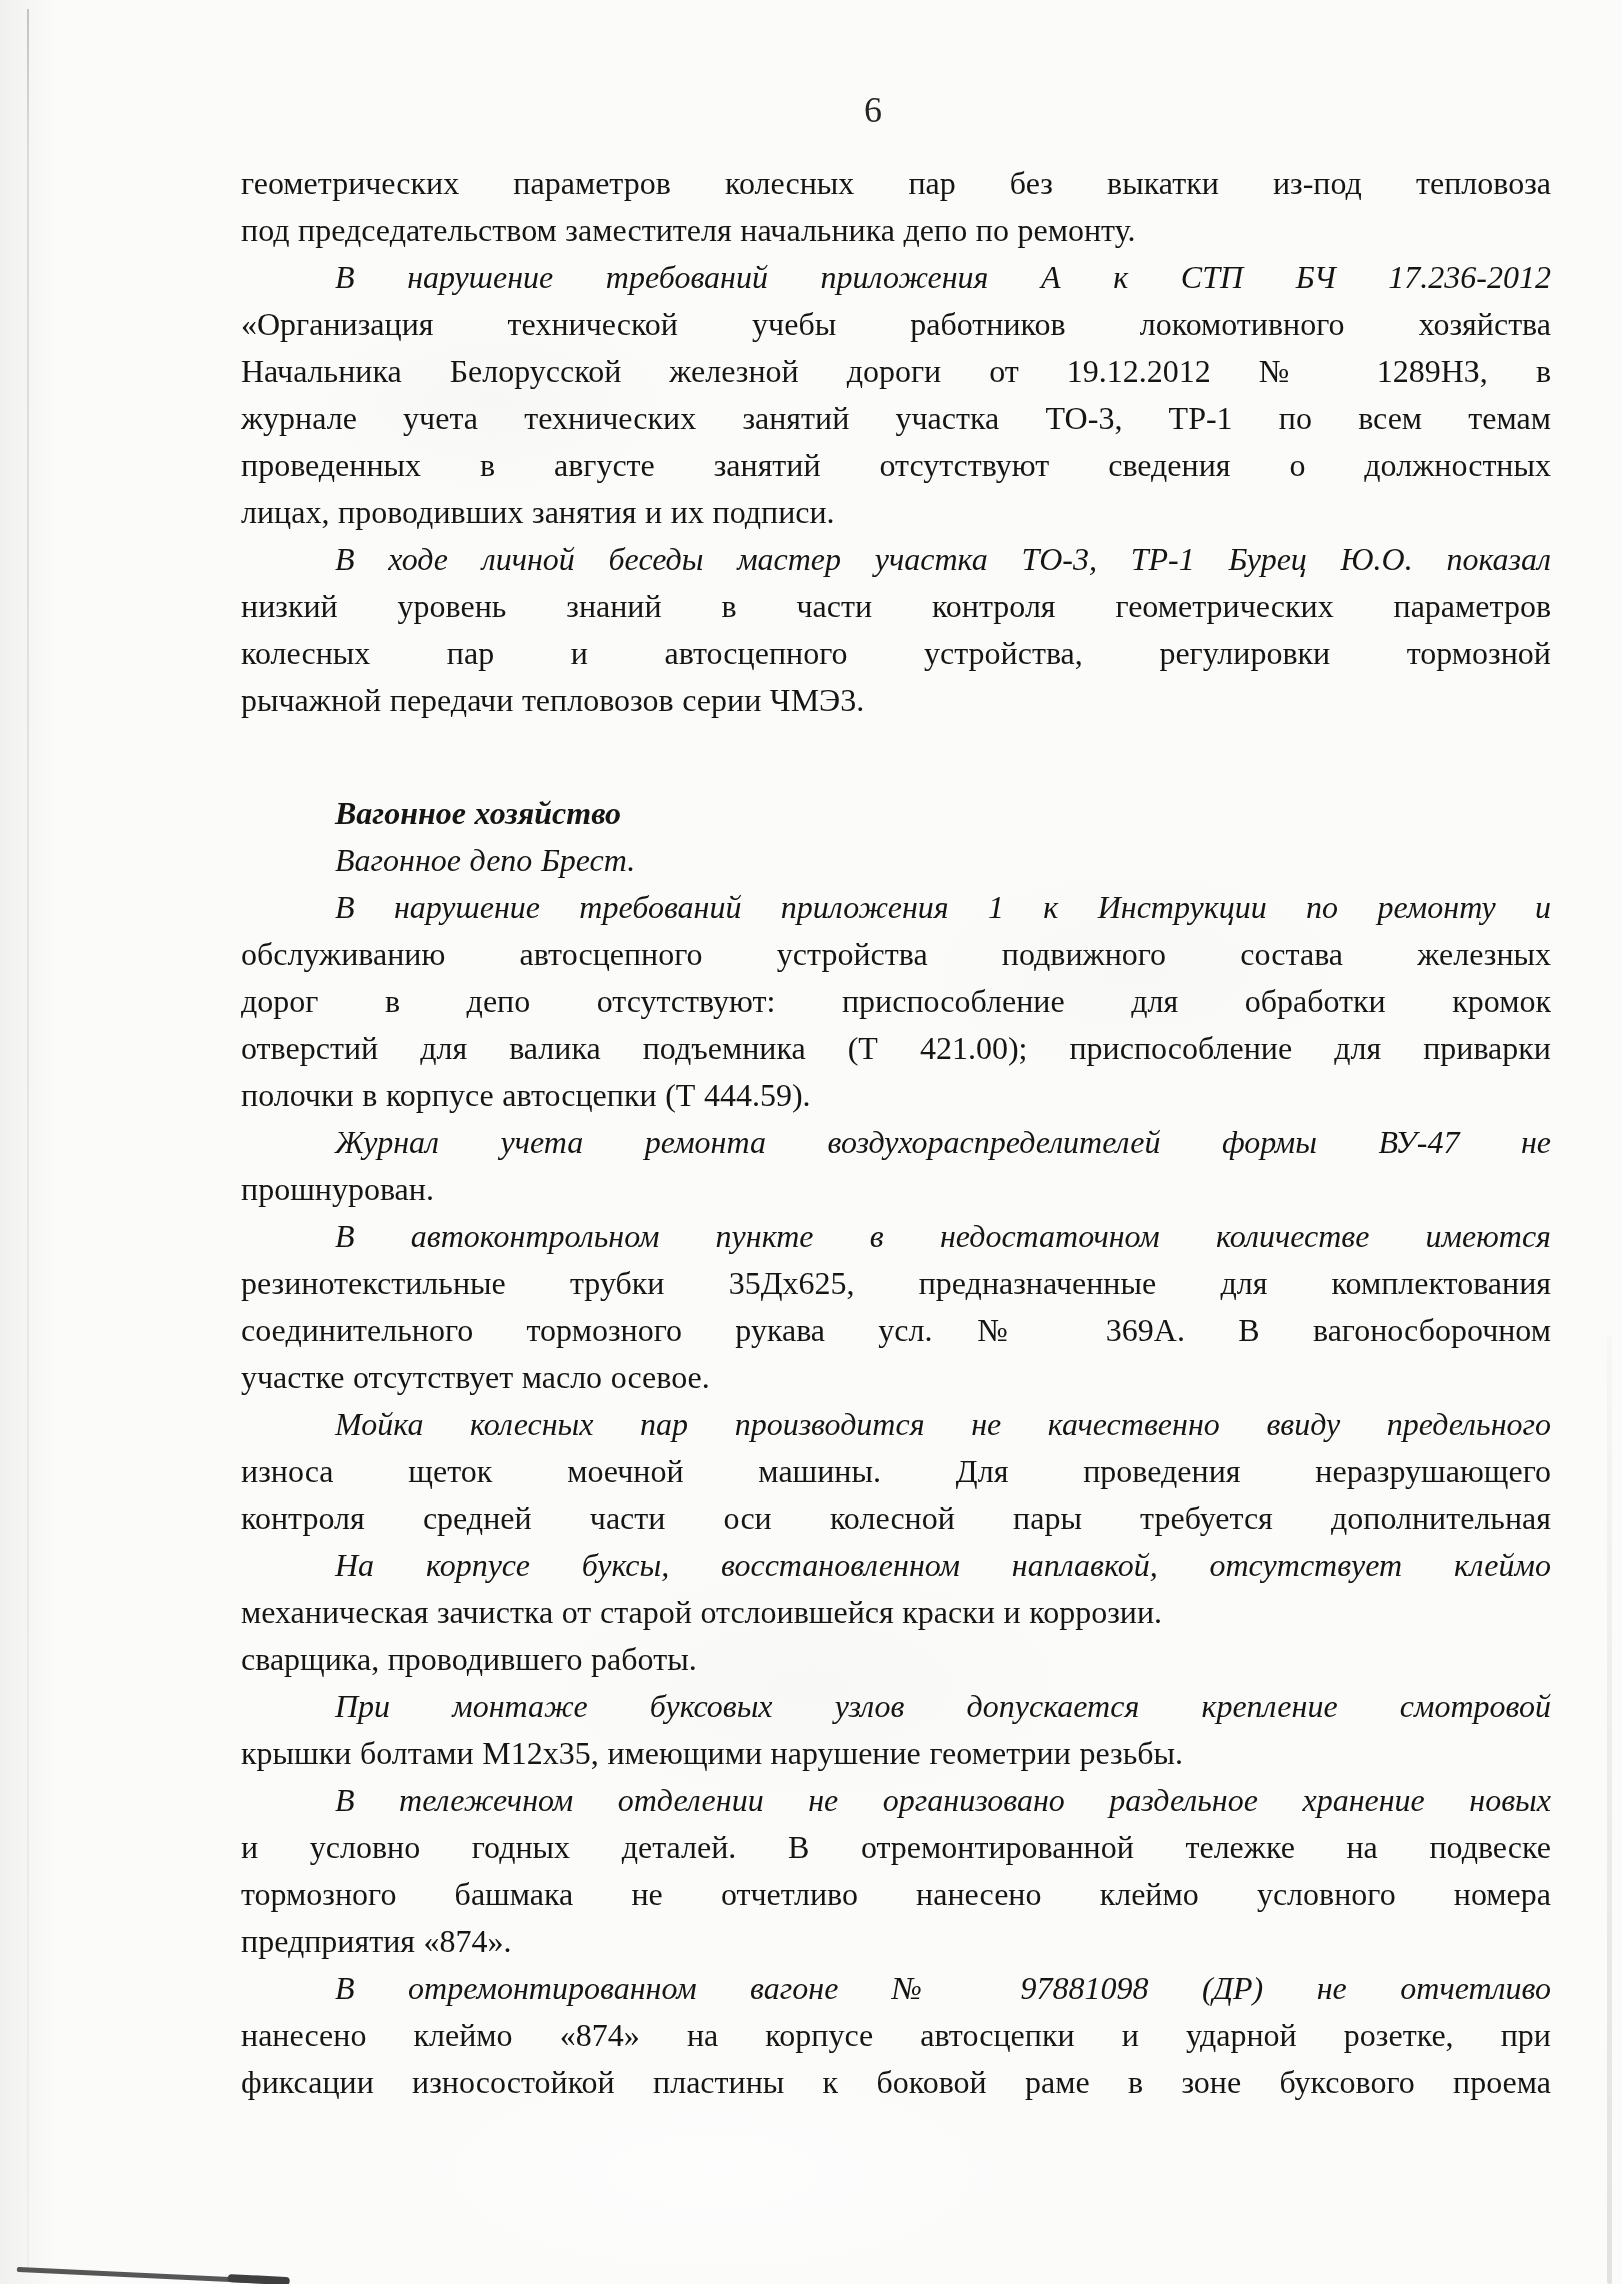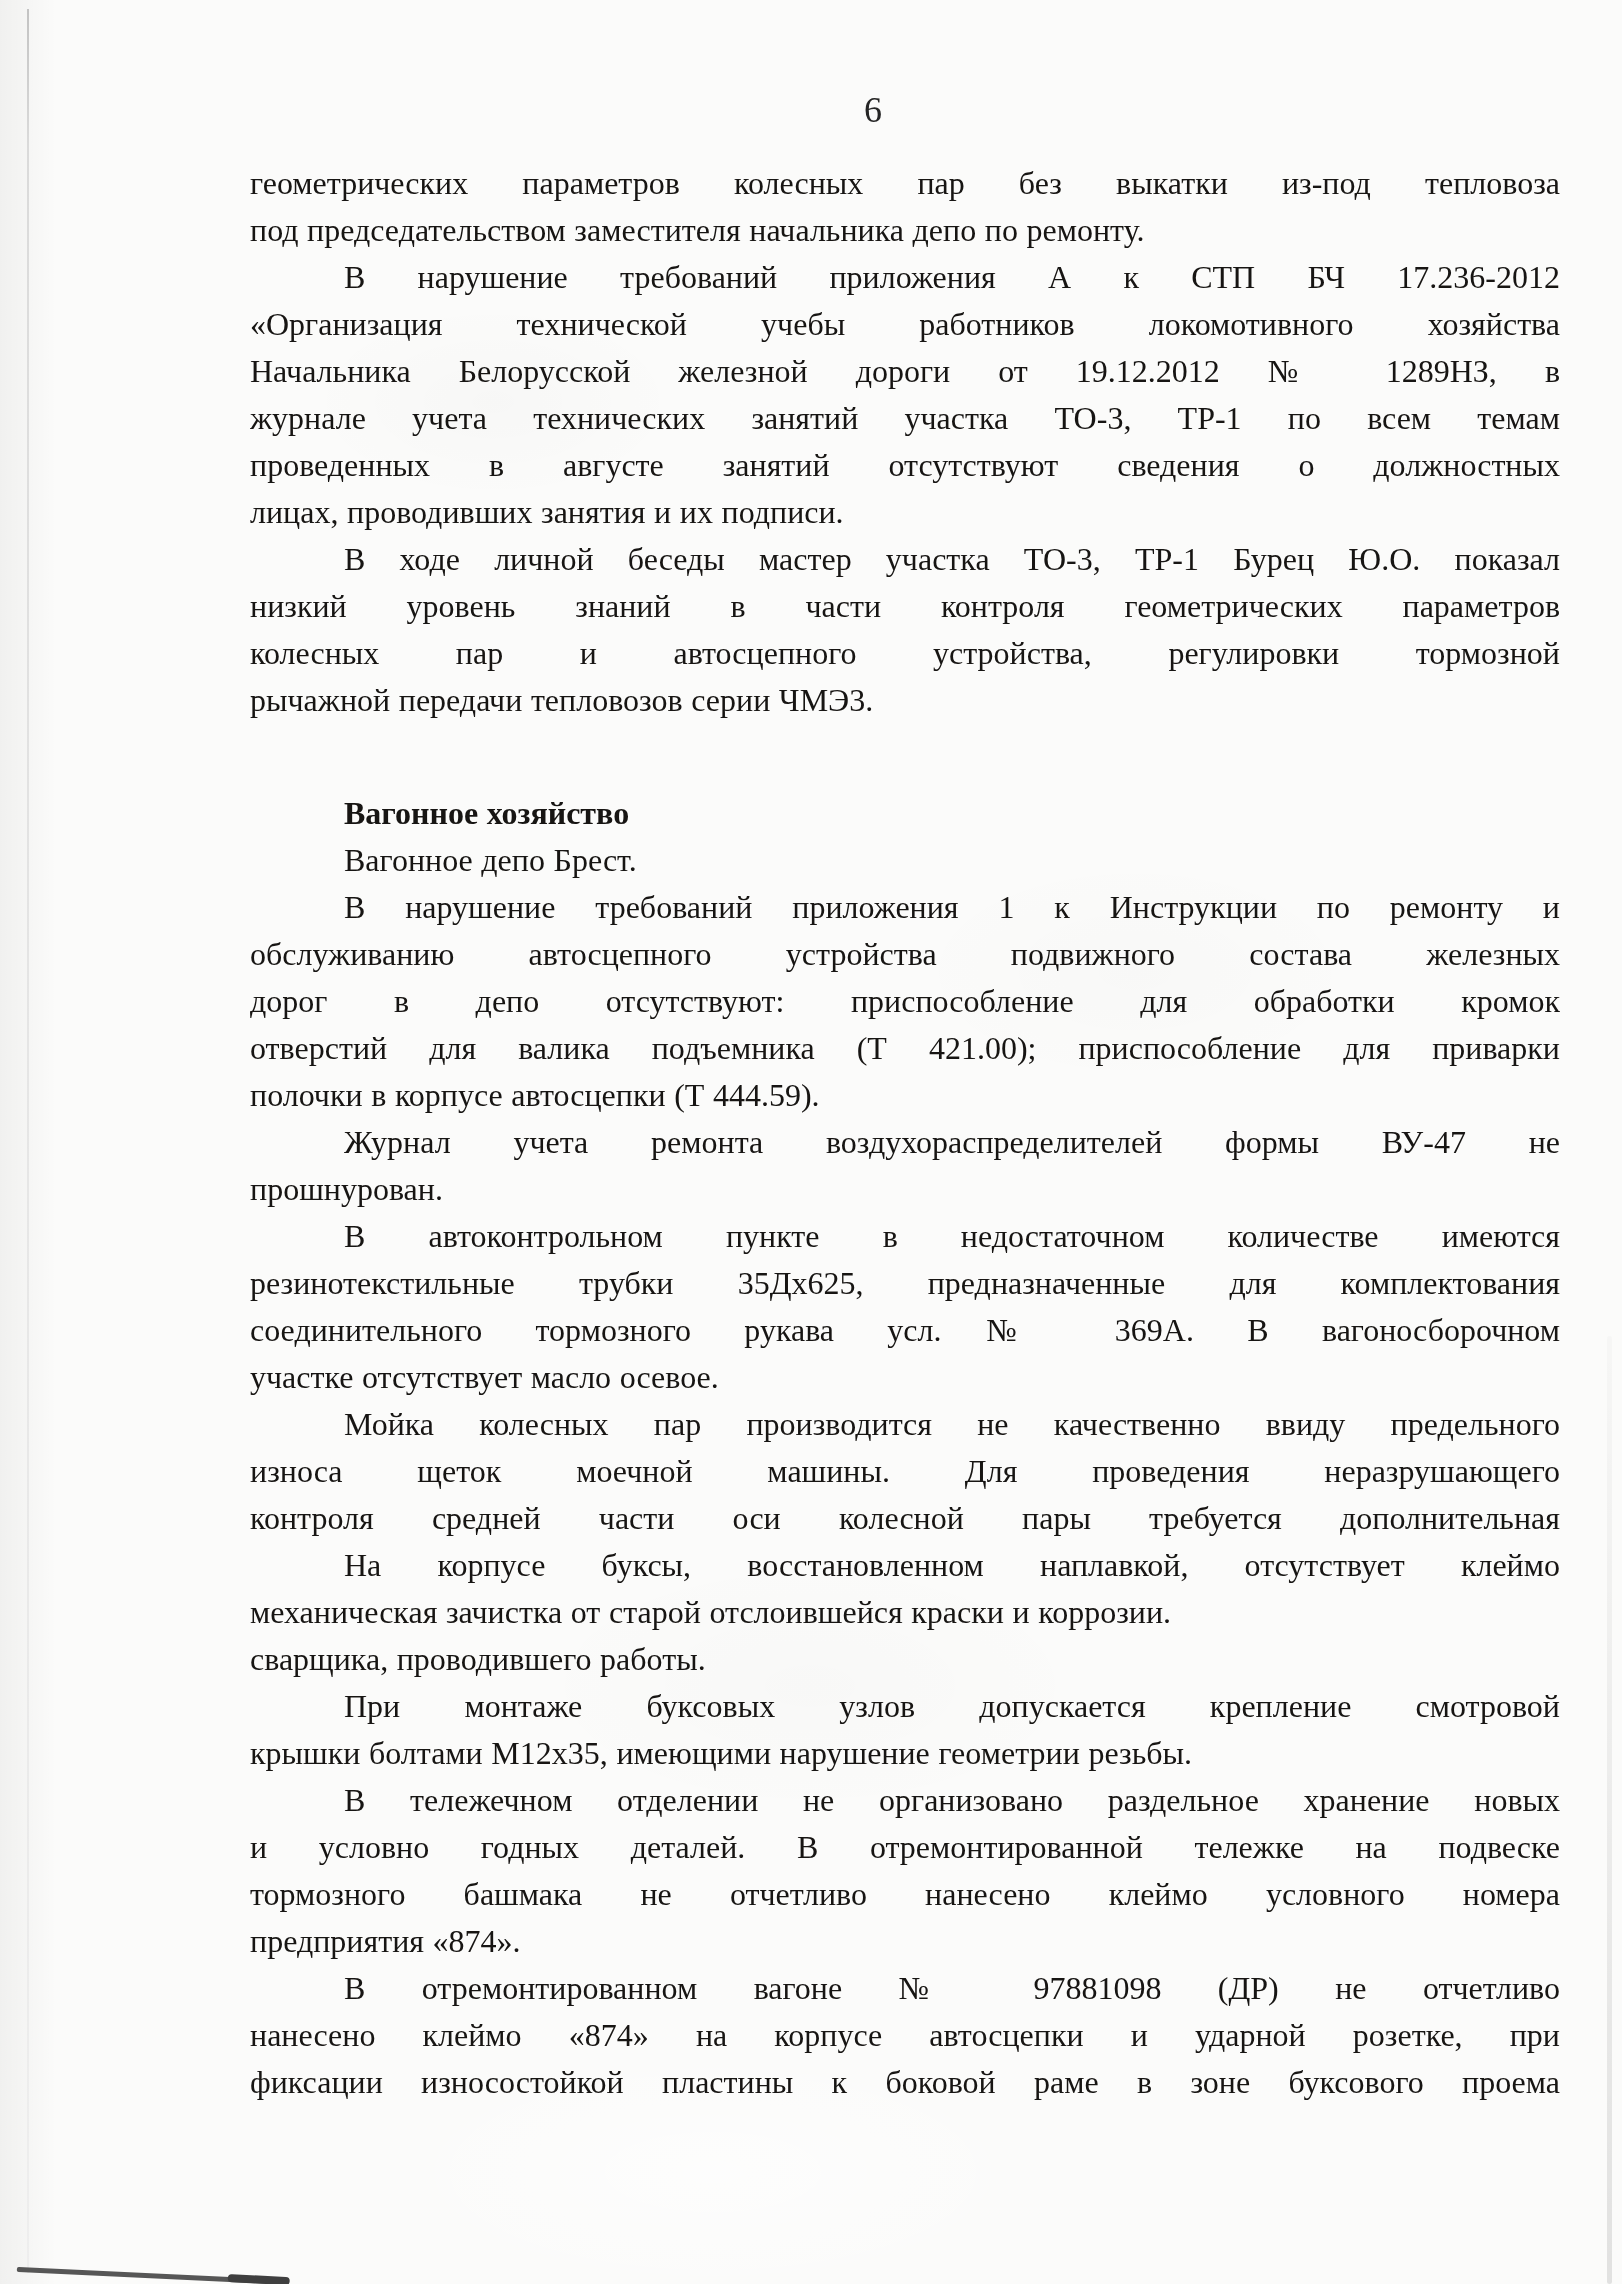--- a/index.html
+++ b/index.html
@@ -47,32 +47,32 @@
     position: absolute; left: 228px; top: 2274px; width: 62px; height: 8.4px;
     background: #3f3f3f;
     transform: rotate(3deg); transform-origin: left top;
     border-radius: 4.5px;
   }
   .page-number {
     position: absolute; left: 864px; top: 92px;
     font-size: 36px; line-height: 1; color: var(--pagenum-color, #262626);
   }
   .text-block {
-    position: absolute; left: 250px; top: 160px; width: 1310px;
+    position: absolute; left: 241px; top: 160px; width: 1310px;
     font-size: 32px; line-height: 47px;
     color: var(--text-color, #171513);
     word-spacing: 0.6px;
   }
   .line {
     height: 47px; overflow: hidden;
     text-align: justify; text-align-last: justify;
     white-space: normal;
   }
   .line.last { text-align: right; text-align-last: left; }
-  .line.indent { text-indent: 94px; }
+  .line.indent { text-indent: 94px; font-style: italic; }
   .line.bold { font-weight: 700; }
   .line.gap { margin-top: 66px; }
 </style>
 </head>
 <body>
 
 <div class="page">
   <div class="edge-shade-left"></div>
   <div class="scan-line-left"></div>
   <div class="scan-line-right"></div>

